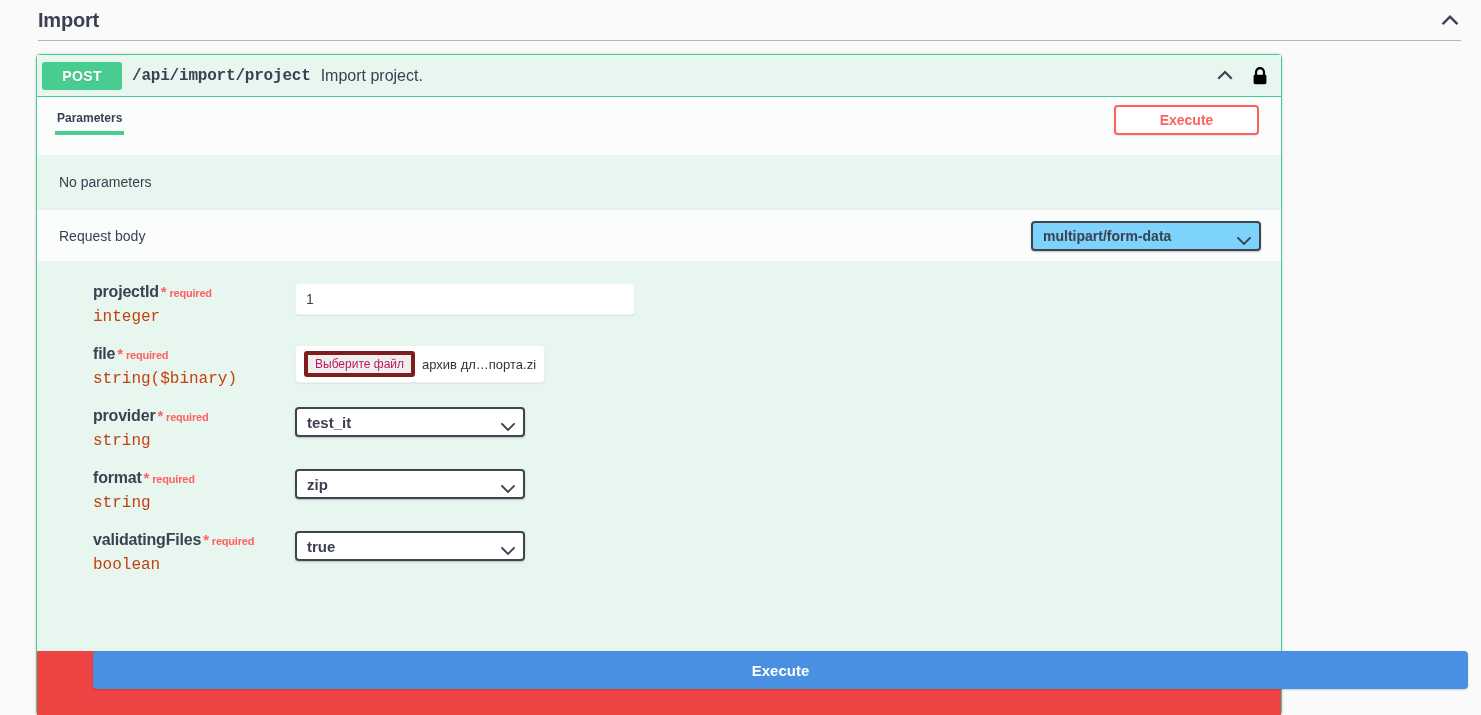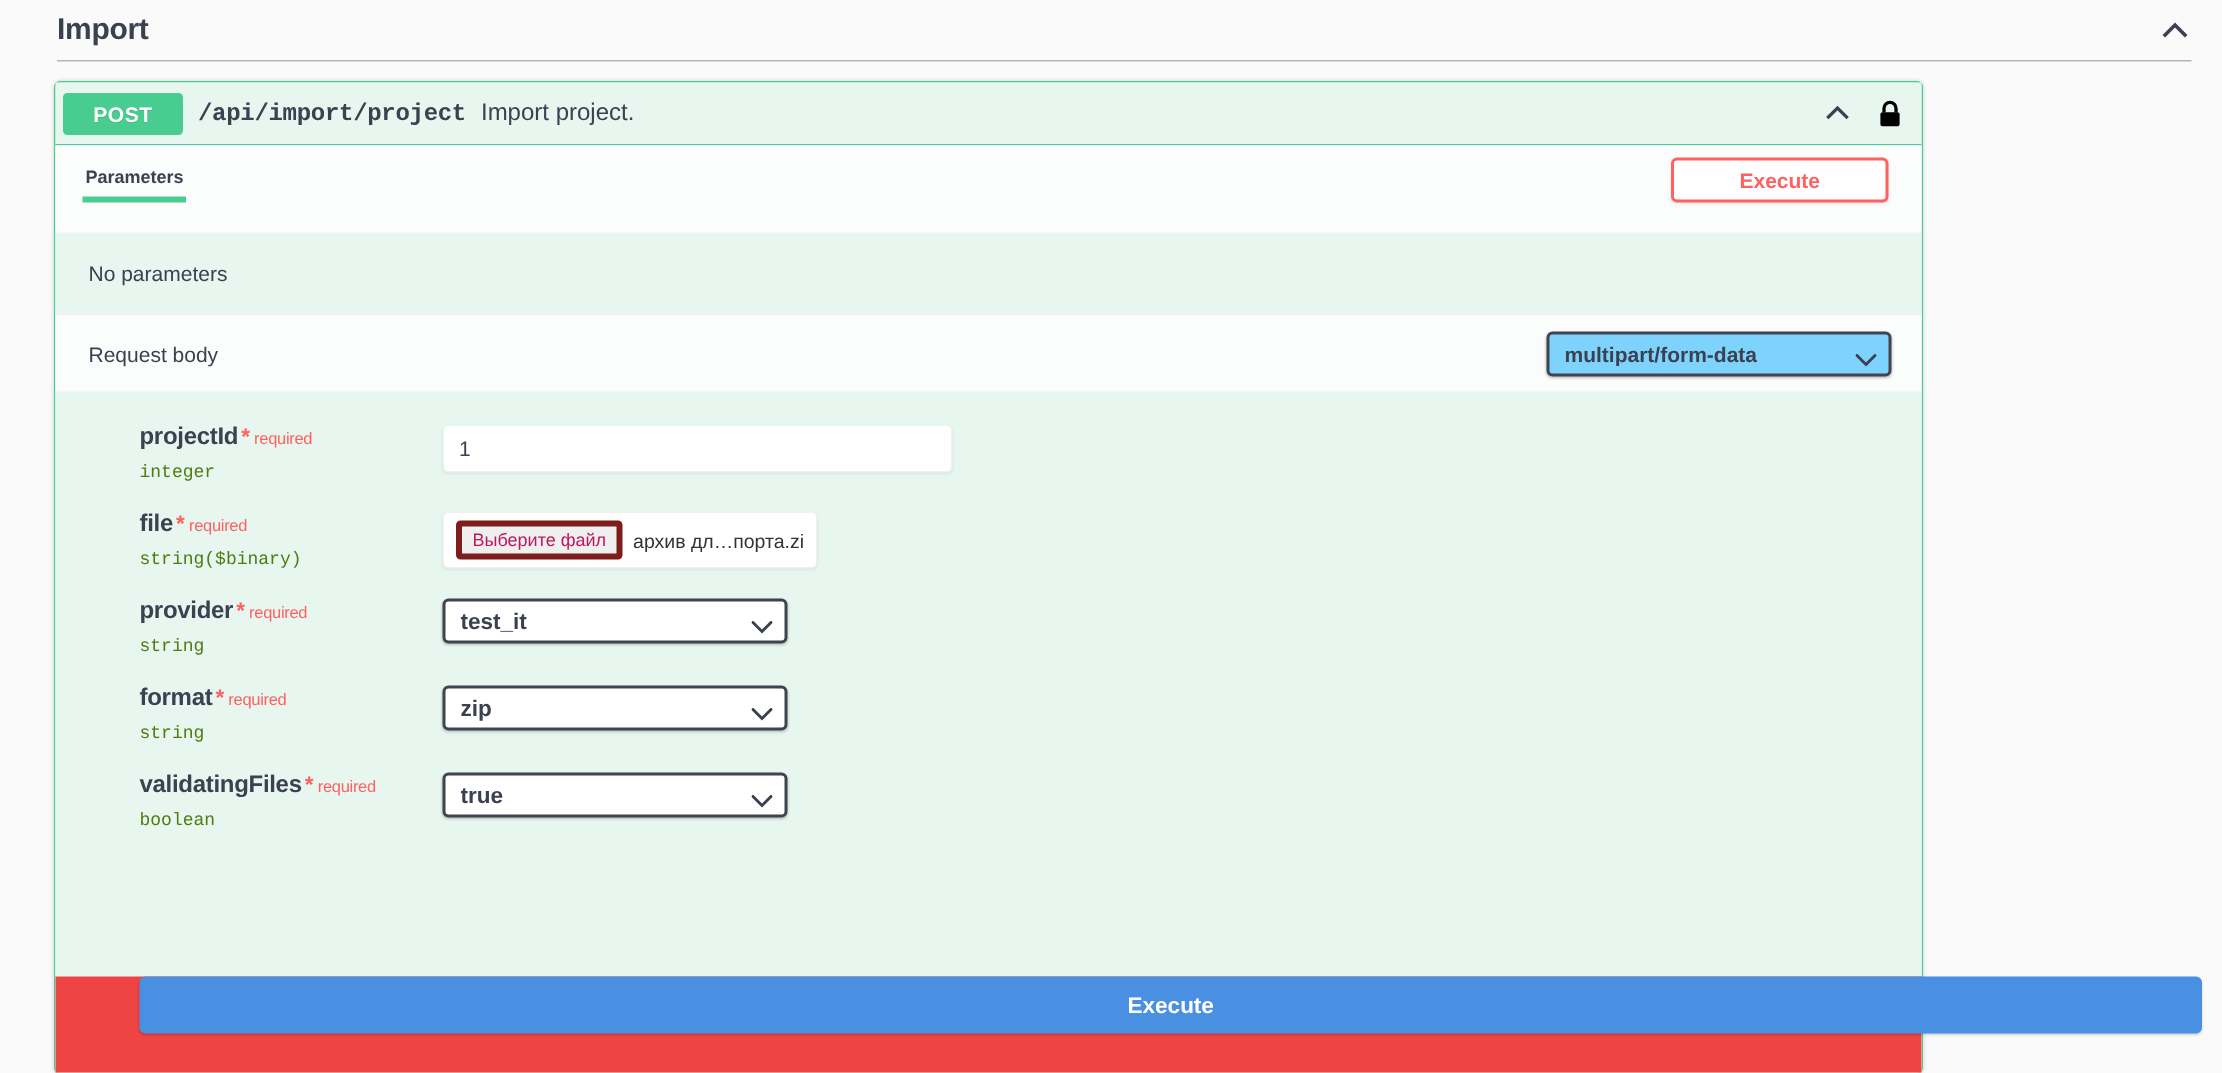--- a/index.html
+++ b/index.html
@@ -231,26 +231,26 @@
     color: #ff6060;
     font-size: 15px;
     font-weight: bold;
     padding-left: 2px;
   }
   .req-text {
     color: #ff6060;
     font-size: 11px;
     font-family: "Liberation Sans", sans-serif;
     padding-left: 3px;
-    font-weight: normal;
+    font-weight: bold;
   }
   .ptype {
     font-family: "Liberation Mono", monospace;
-    font-size: 12px;
-    color: #4d7c0f;
+    font-size: 16px;
+    color: #c2410c;
     margin-top: 7px;
   }
 
   input.text-input {
     font-family: "Liberation Sans", sans-serif;
     font-size: 14px;
     color: #3b4151;
     background: #fff;
     border: 1px solid #e8f6f0;
     border-radius: 4px;

